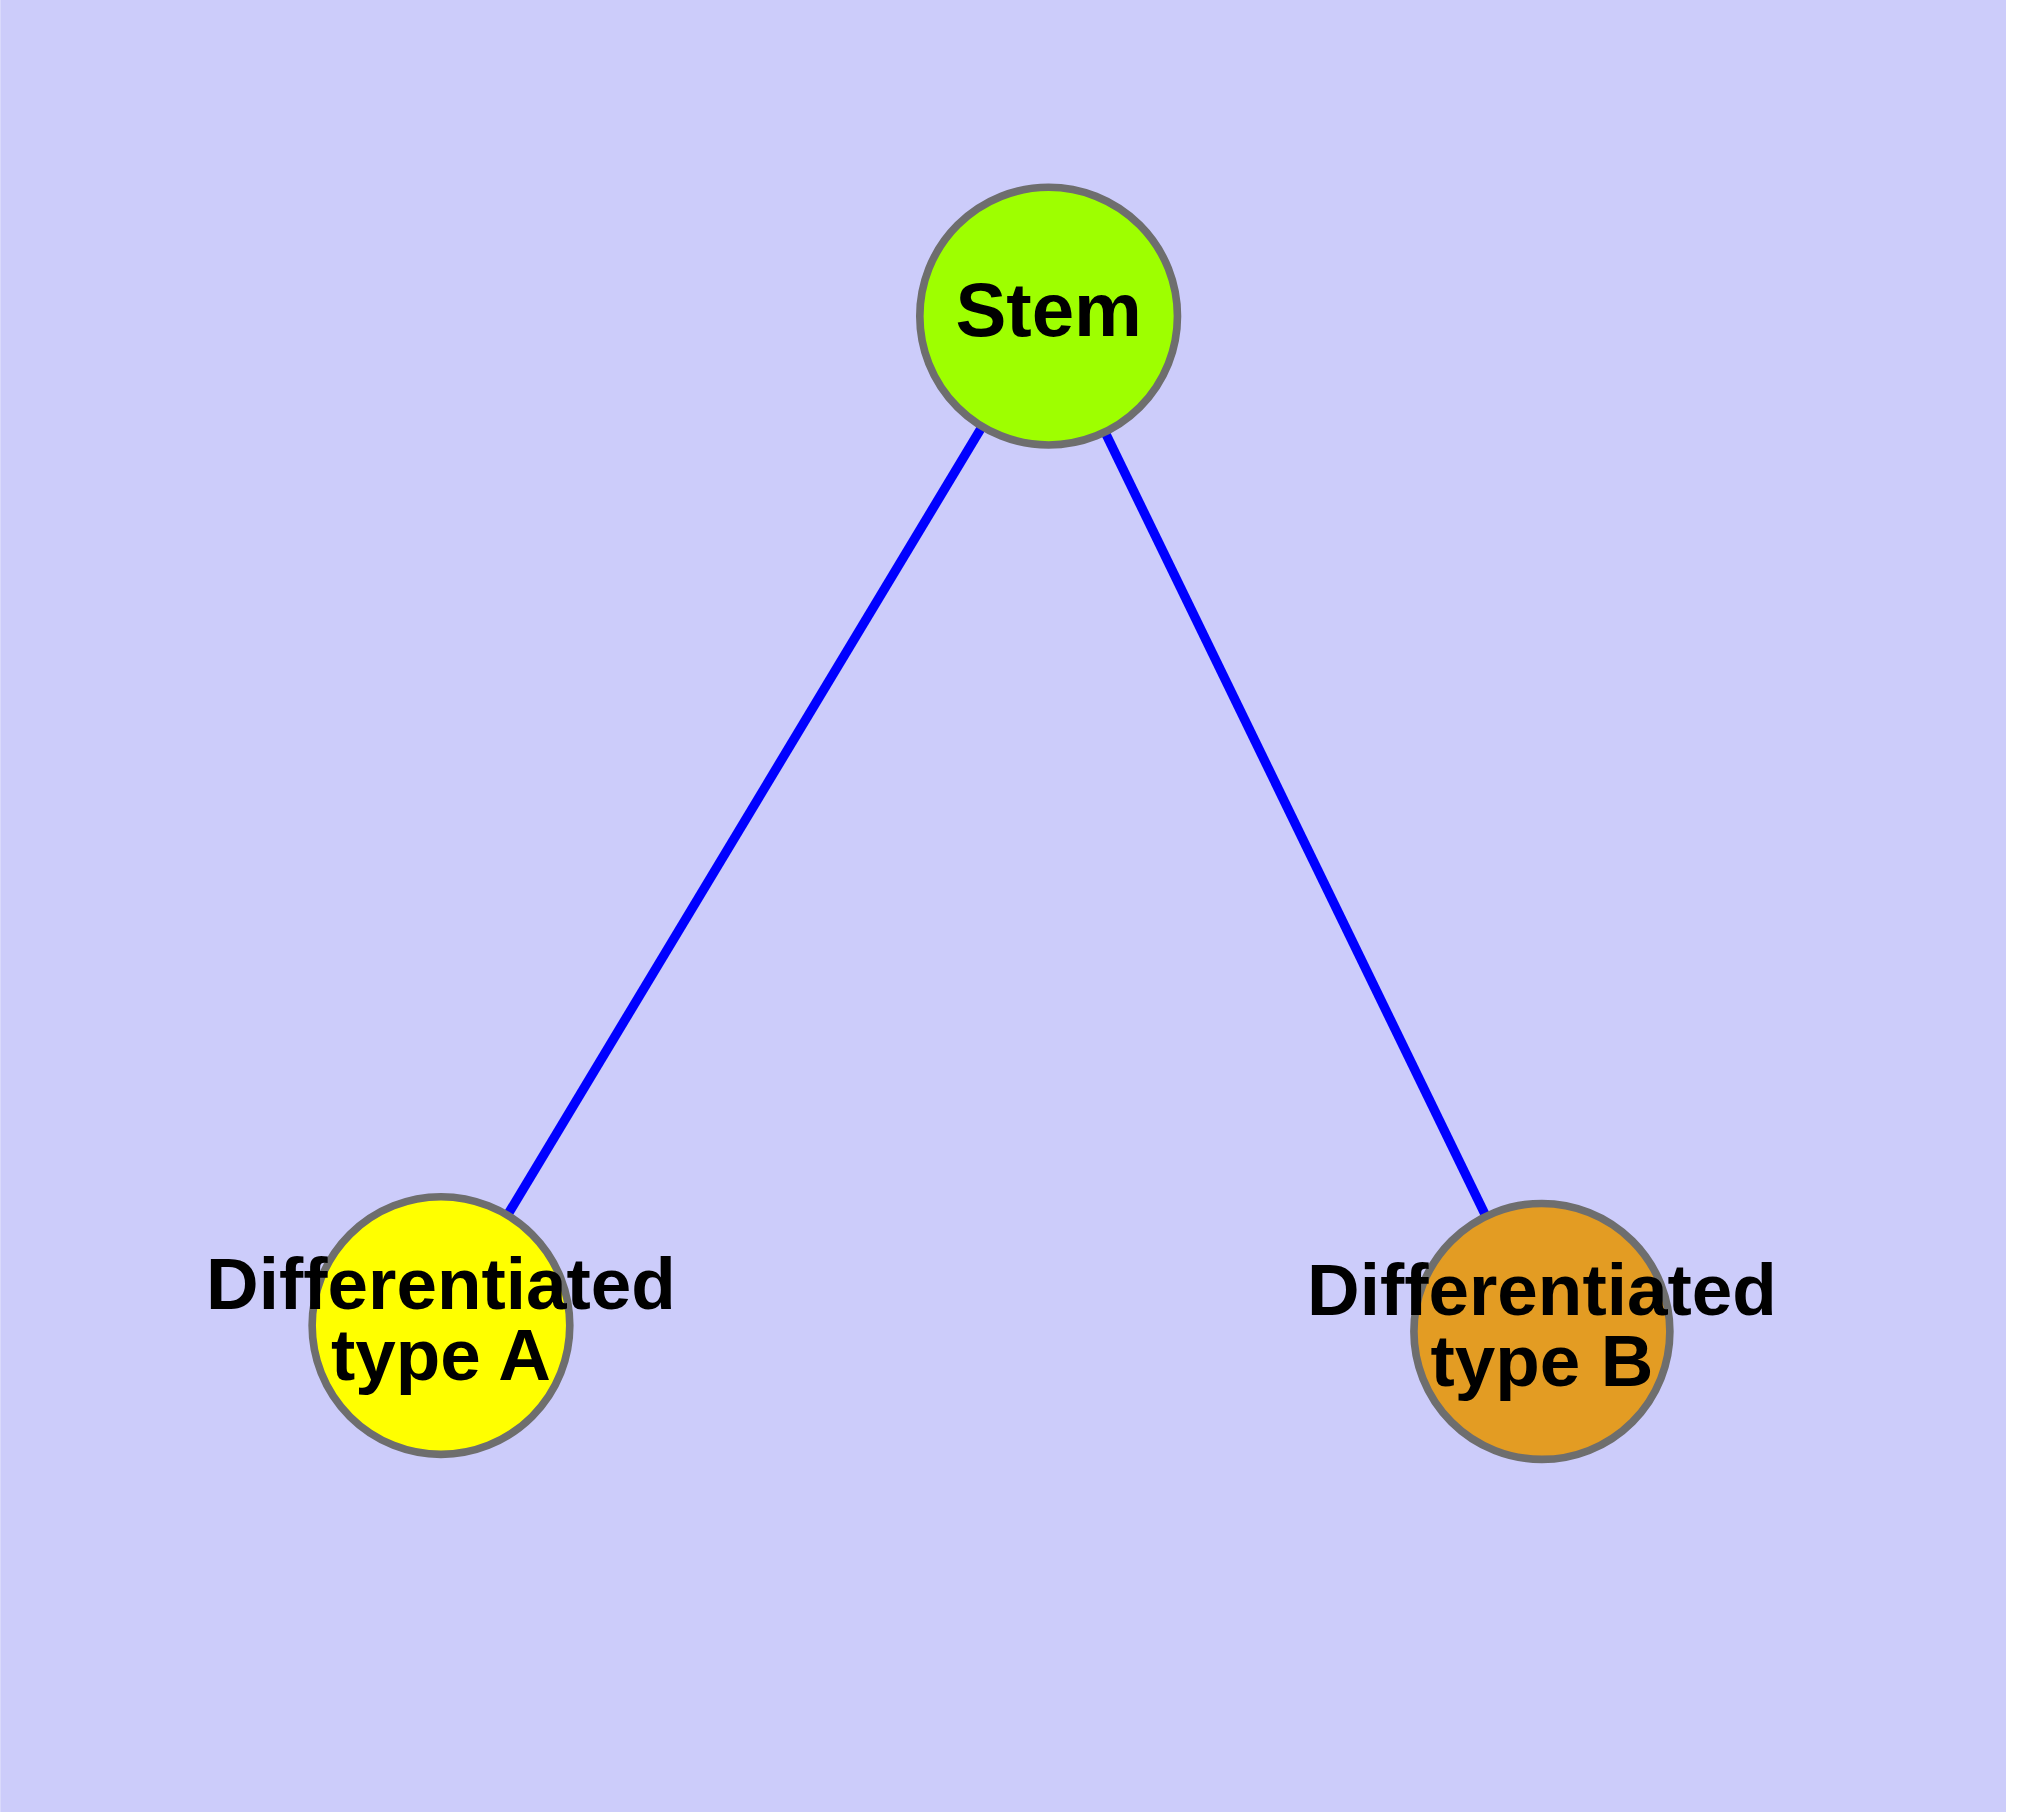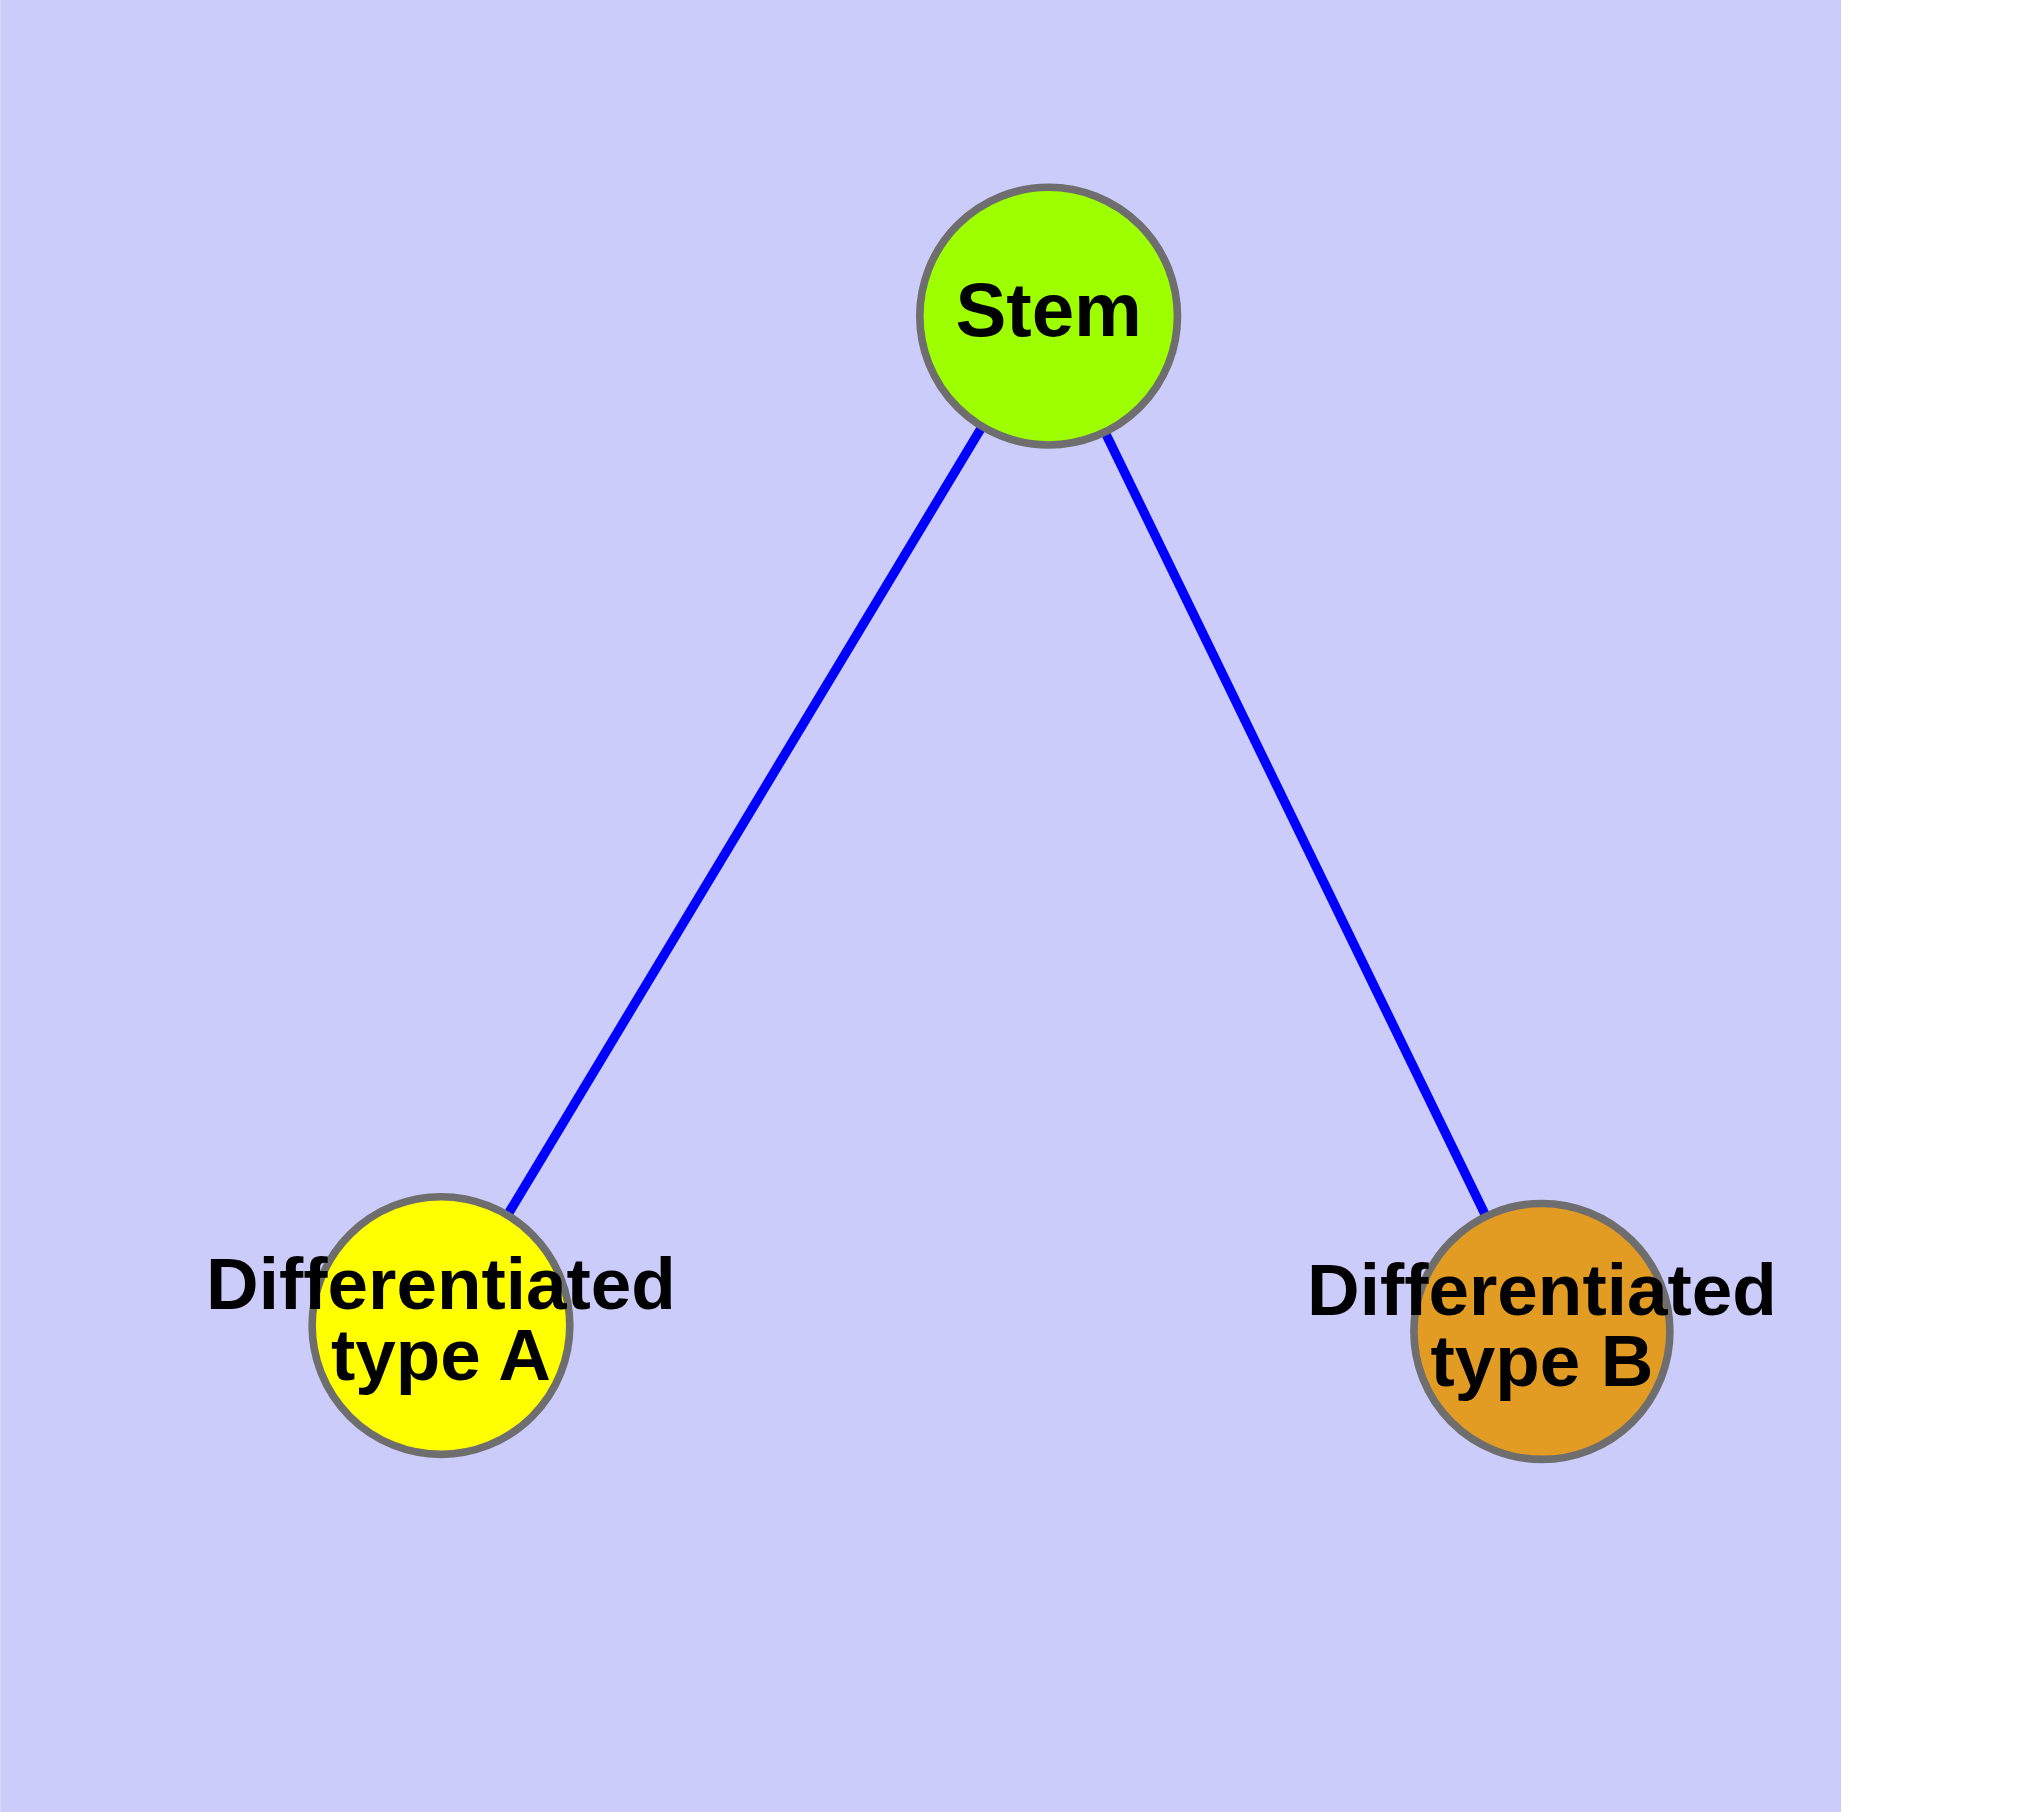--- a/index.html
+++ b/index.html
@@ -2,21 +2,21 @@
 <html style="font-size:13.6px"><head>
 <meta charset="utf-8">
 <style>
   html, body {
     margin: 0;
     padding: 0;
     background: #ffffff;
   }
   #canvas {
     position: relative;
-    width: 1841px;
+    width: 2006px;
     height: 1812px;
     overflow: hidden;
     font-family: "Liberation Sans", sans-serif;
   }
   #graph-svg {
     display: block;
     width: 2021px;
     height: 1812px;
   }
   .node-circle {

